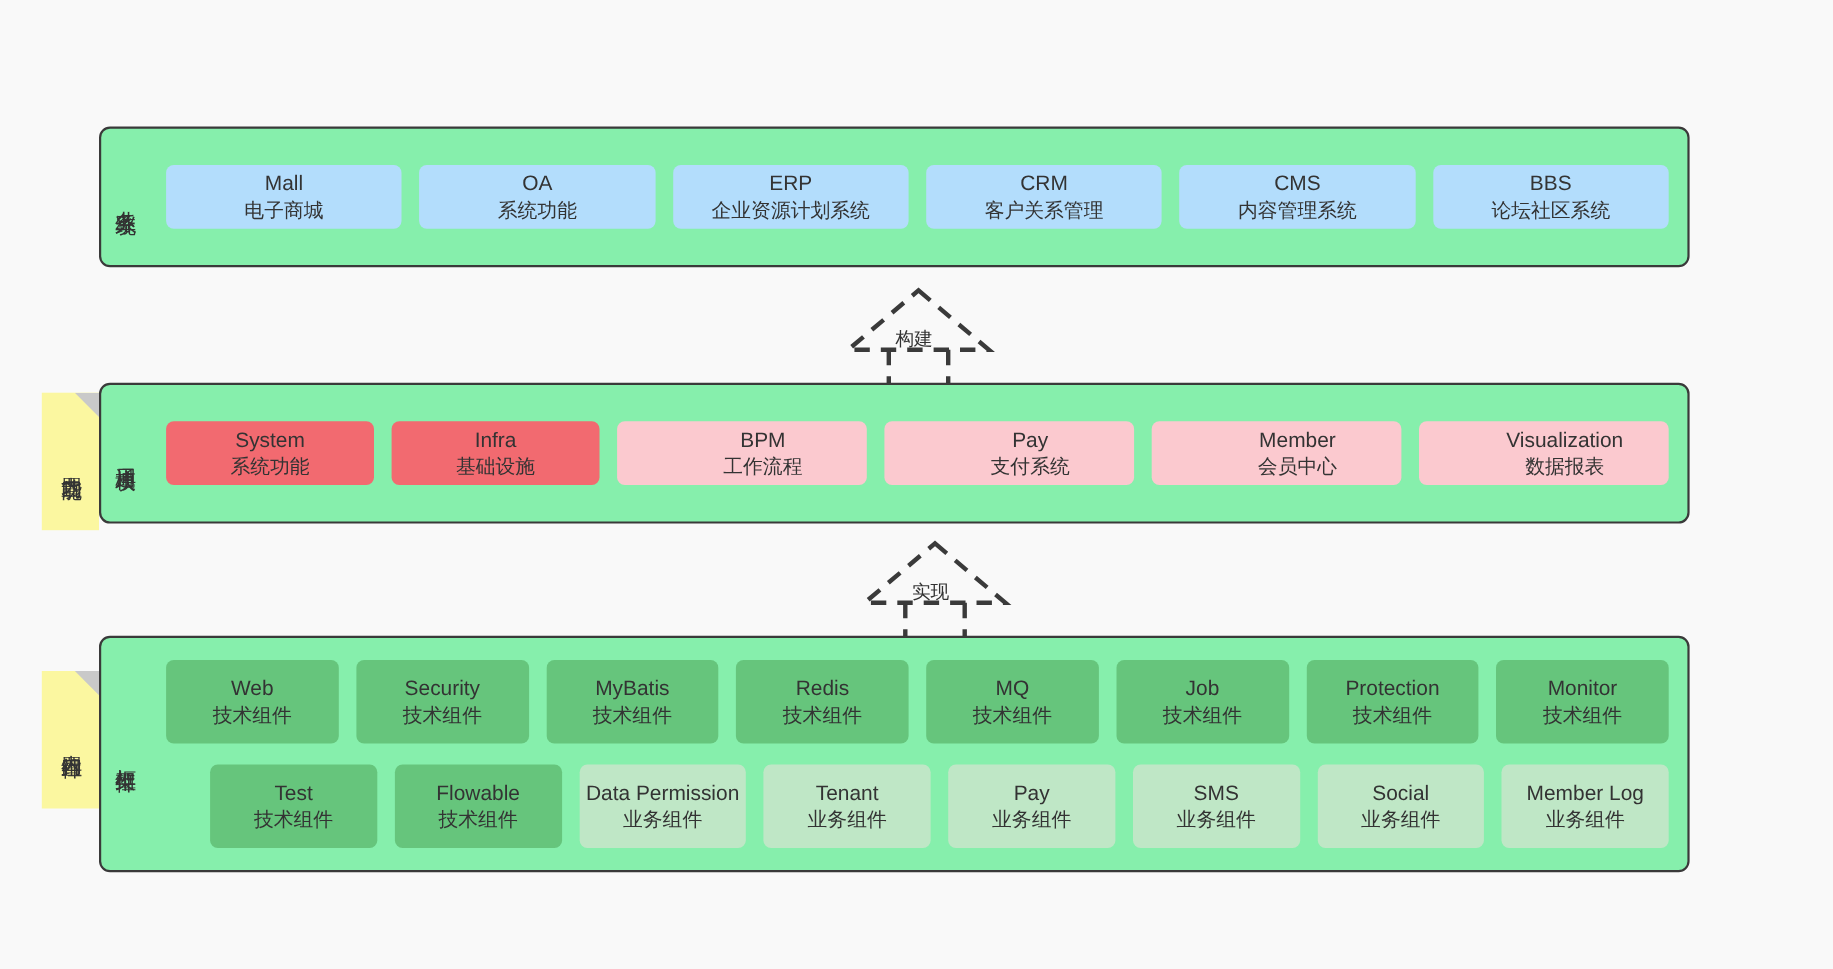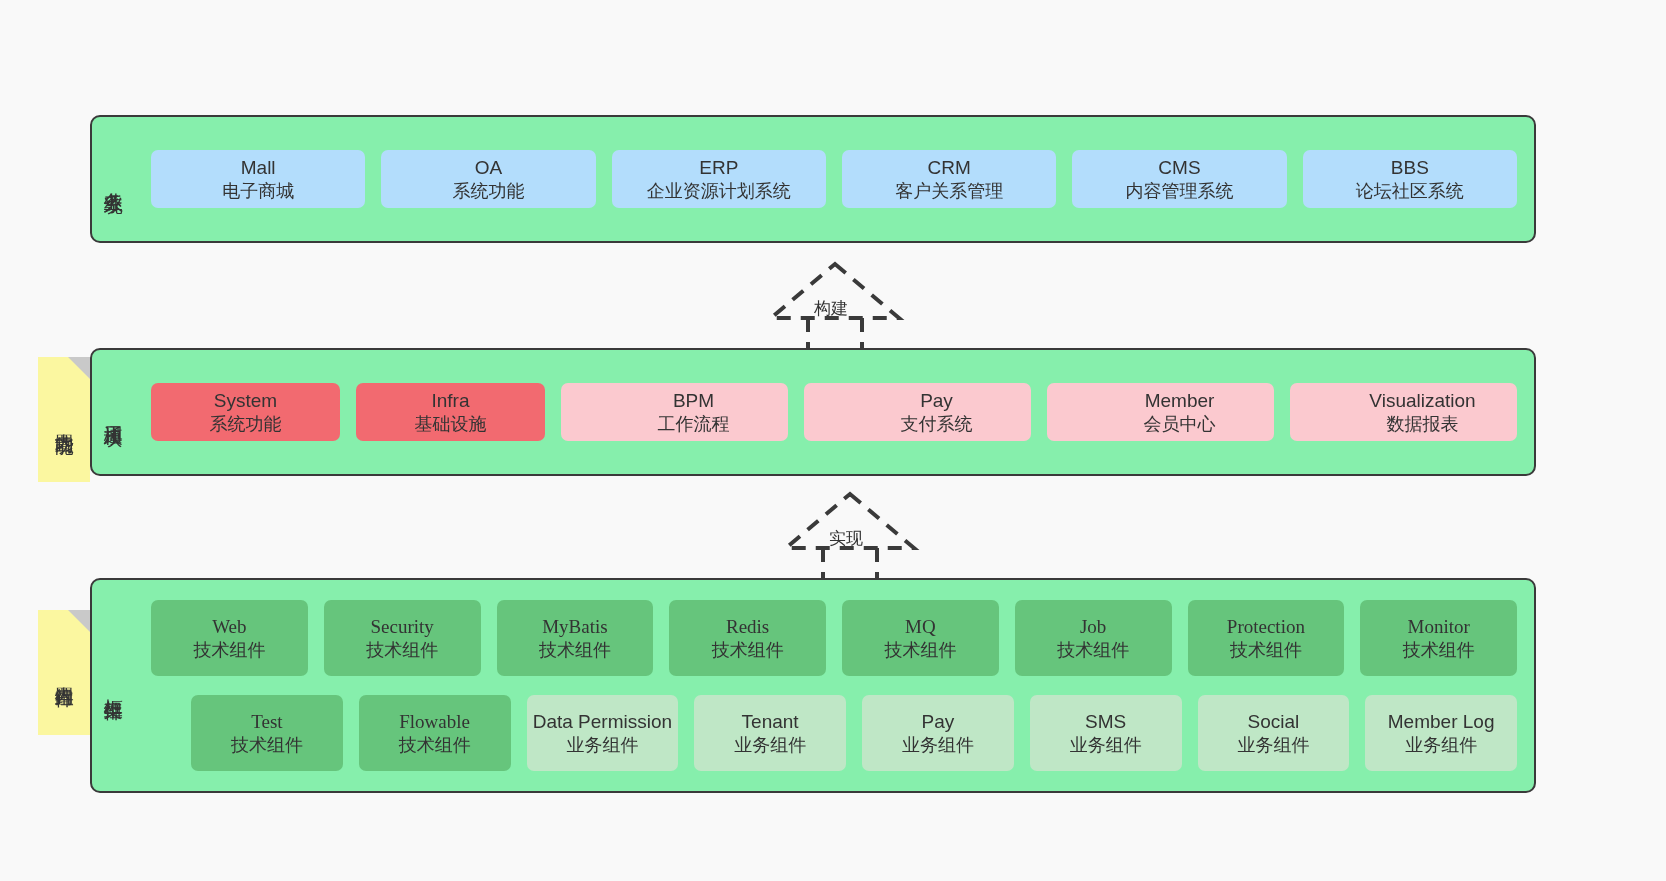--- a/index.html
+++ b/index.html
@@ -89,21 +89,21 @@
   .node .n-sub {
     font-size: 18px;
     color: #333333;
     white-space: nowrap;
   }
   .node.wrap .n-title { white-space: normal; }
 
   .c-blue        { background: #b3ddfc; }
   .c-red         { background: #f26a70; }
   .c-pink        { background: #fbc9cf; padding-left: 44px; }
-  .c-green       { background: #66c57c; font-family: Liberation Serif, serif; }
+  .c-green       { background: #66c57c; }
   .c-lightgreen  { background: #bfe7c6; }
 
   
   .sticky {
     position: absolute;
     box-sizing: border-box;
     background: #fbf7a0;
     display: flex;
     align-items: center;
     justify-content: center;

